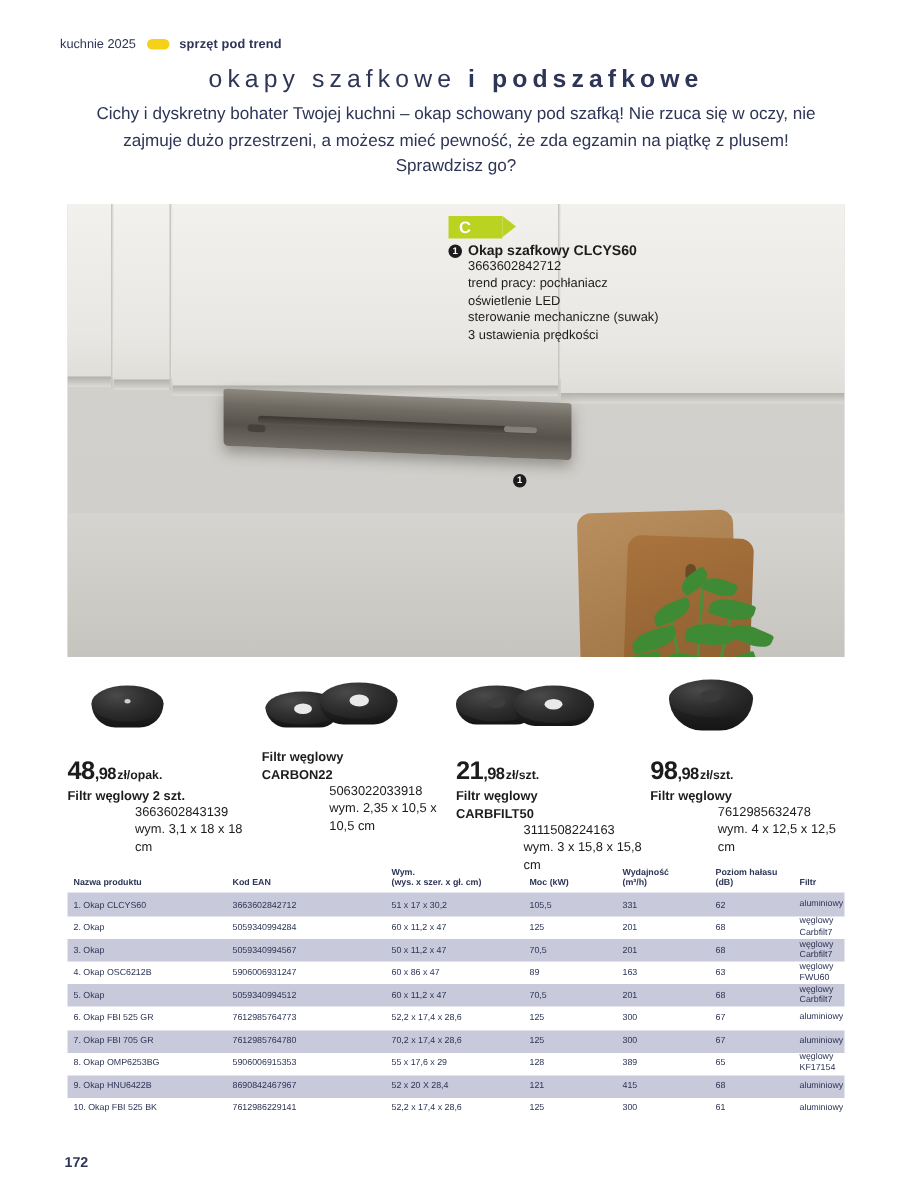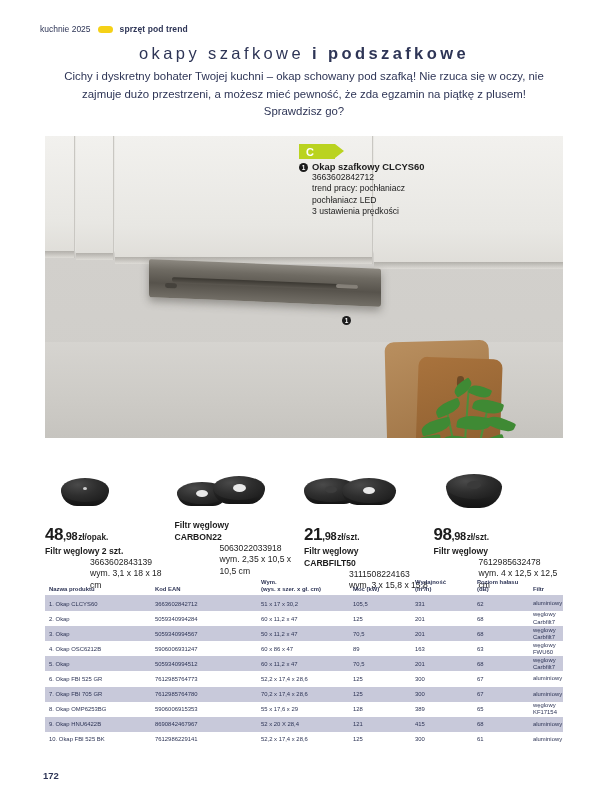--- a/index.html
+++ b/index.html
@@ -236,21 +236,21 @@
   .prod-ean, .prod-spec {
     font-size: 8.6px;
     line-height: 11.4px;
     color: #1c1c1c;
     margin-left: 13px;
   }
 
   
   .filters {
     position: absolute;
-    left: 45px; top: 464px;
+    left: 45px; top: 443px;
     width: 518px;
     display: flex;
   }
   .fitem { width: 130px; position: relative; }
 
   .fimg { height: 55px; position: relative; }
 
   .disc {
     position: absolute;
     background: radial-gradient(ellipse at 35% 28%, #4a4a4a 0%, #2e2e2e 45%, #171717 100%);
@@ -396,21 +396,22 @@
 <div class="callout">
   <div class="energy-badge">C</div>
 
 
   <div class="prod-name-row">
     <span class="num-dot">1</span>
     <span class="prod-name">Okap szafkowy CLCYS60</span>
   </div>
   <div class="prod-ean">3663602842712</div>
   <div class="prod-spec">trend pracy: pochłaniacz</div>
-  <div class="prod-spec">pochłaniacz LED</div>
+  <div class="prod-spec">oświetlenie LED</div>
+  <div class="prod-spec">sterowanie mechaniczne (suwak)</div>
   <div class="prod-spec">3 ustawienia prędkości</div>
 </div>
 
 <div class="filters">
 
   <div class="fitem">
     <div class="fimg">
       <div class="disc-side" style="left:16px; top:26px; width:48px; height:16px; border-radius:0 0 24px 24px;"></div>
       <div class="disc" style="left:16px; top:14px; width:48px; height:24px;"></div>
       <div class="disc-hole" style="left:38px; top:23px; width:4px; height:3px; background:#cfcfcf;"></div>

